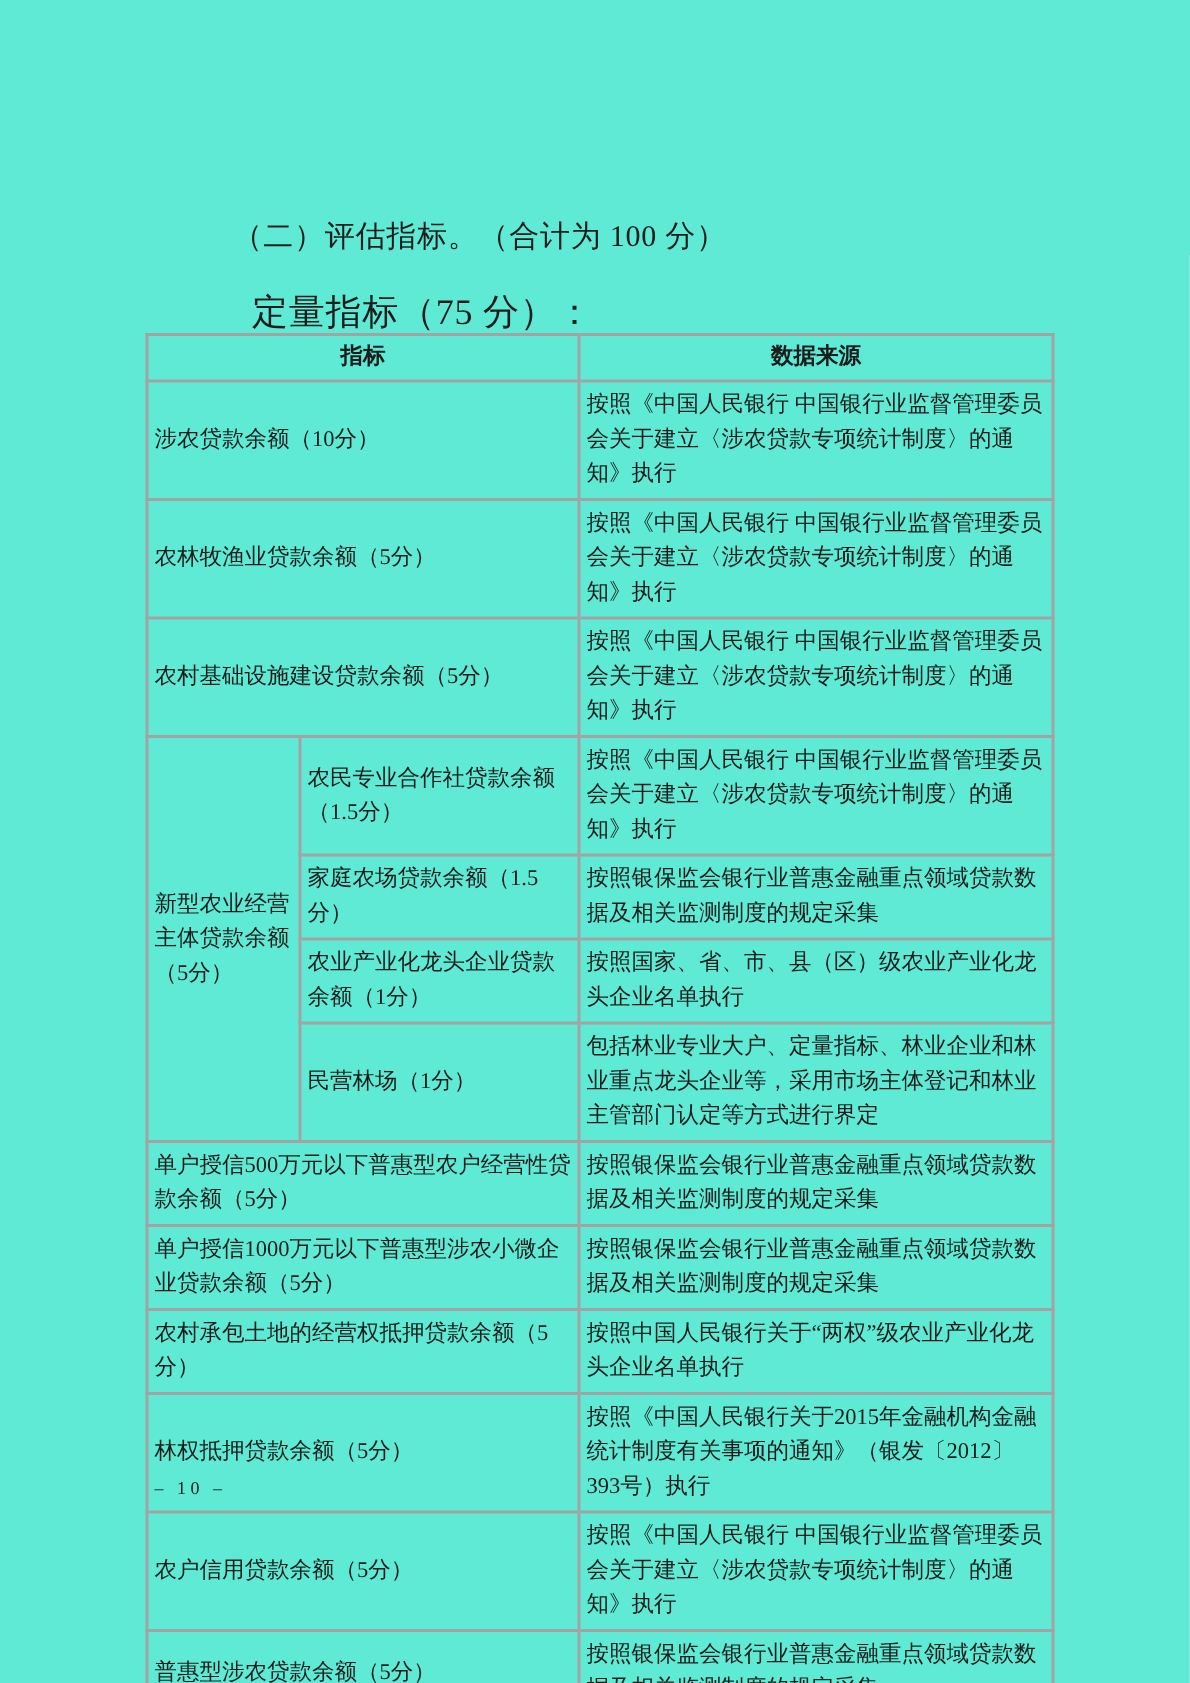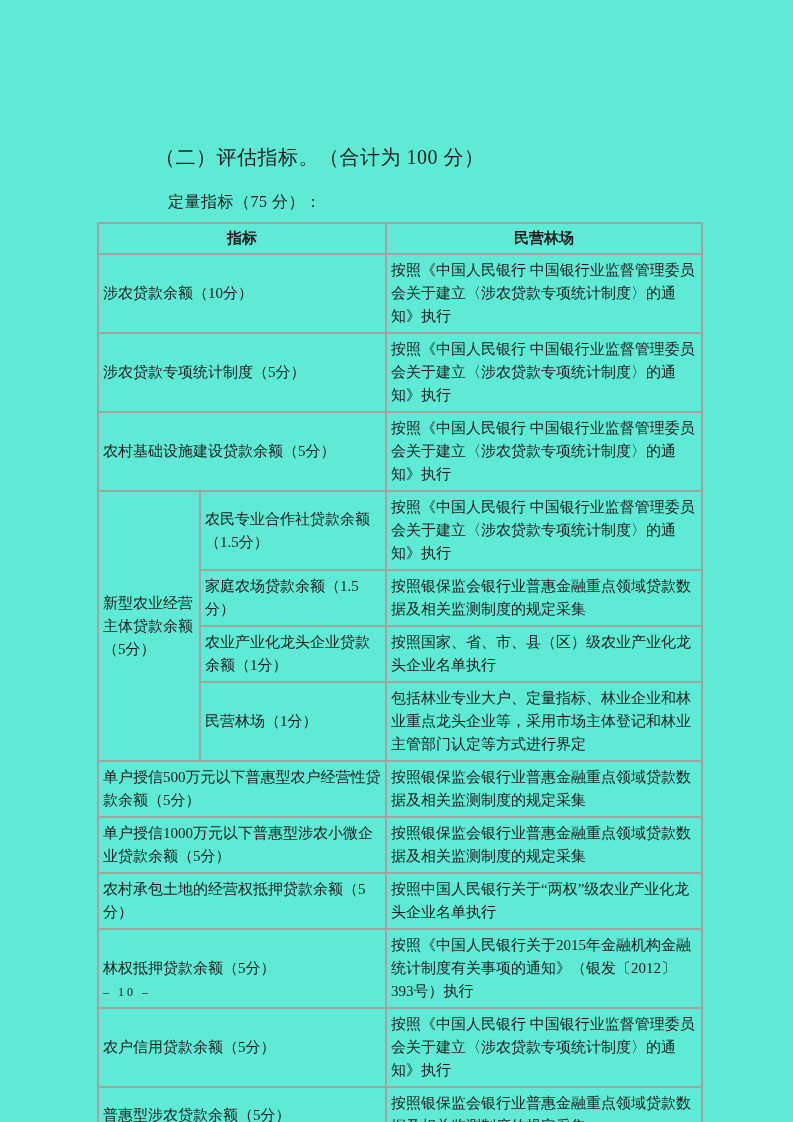--- a/index.html
+++ b/index.html
@@ -10,21 +10,21 @@
     color: #1c1c1c;
     padding-left: 38px;
   }
   .heading1 {
     position: absolute; left: 155px; top: 144px;
     font-size: 20px; font-weight: normal; letter-spacing: 0.5px;
     white-space: nowrap; margin: 0;
   }
   .heading2 {
     position: absolute; left: 168px; top: 192px;
-    font-size: 16px; font-weight: normal; letter-spacing: 0.5px;
+    font-size: 24px; font-weight: normal; letter-spacing: 0.5px;
     white-space: nowrap; margin: 0;
   }
   table.eval-table {
     position: absolute; left: 97px; top: 222px; width: 604px;
     border-collapse: collapse; table-layout: fixed;
     font-size: 15px;
   }
   .eval-table td {
     border: 2px solid #a3a3a3;
     padding: 4px 4px;
@@ -64,30 +64,30 @@
 
   <table class="eval-table">
     <colgroup>
       <col style="width:102px">
       <col style="width:186px">
       <col style="width:316px">
     </colgroup>
     <thead>
       <tr class="r0">
         <td colspan="2">指标</td>
-        <td>民营林场</td>
+        <td>数据来源</td>
       </tr>
     </thead>
     <tbody>
       <tr class="r1">
         <td colspan="2">涉农贷款余额（10分）</td>
         <td>按照《中国人民银行 中国银行业监督管理委员会关于建立〈涉农贷款专项统计制度〉的通知》执行</td>
       </tr>
       <tr class="r2">
-        <td colspan="2">涉农贷款专项统计制度（5分）</td>
+        <td colspan="2">农林牧渔业贷款余额（5分）</td>
         <td>按照《中国人民银行 中国银行业监督管理委员会关于建立〈涉农贷款专项统计制度〉的通知》执行</td>
       </tr>
       <tr class="r3">
         <td colspan="2">农村基础设施建设贷款余额（5分）</td>
         <td>按照《中国人民银行 中国银行业监督管理委员会关于建立〈涉农贷款专项统计制度〉的通知》执行</td>
       </tr>
       <tr class="r4">
         <td rowspan="4">新型农业经营主体贷款余额（5分）</td>
         <td>农民专业合作社贷款余额（1.5分）</td>
         <td>按照《中国人民银行 中国银行业监督管理委员会关于建立〈涉农贷款专项统计制度〉的通知》执行</td>

